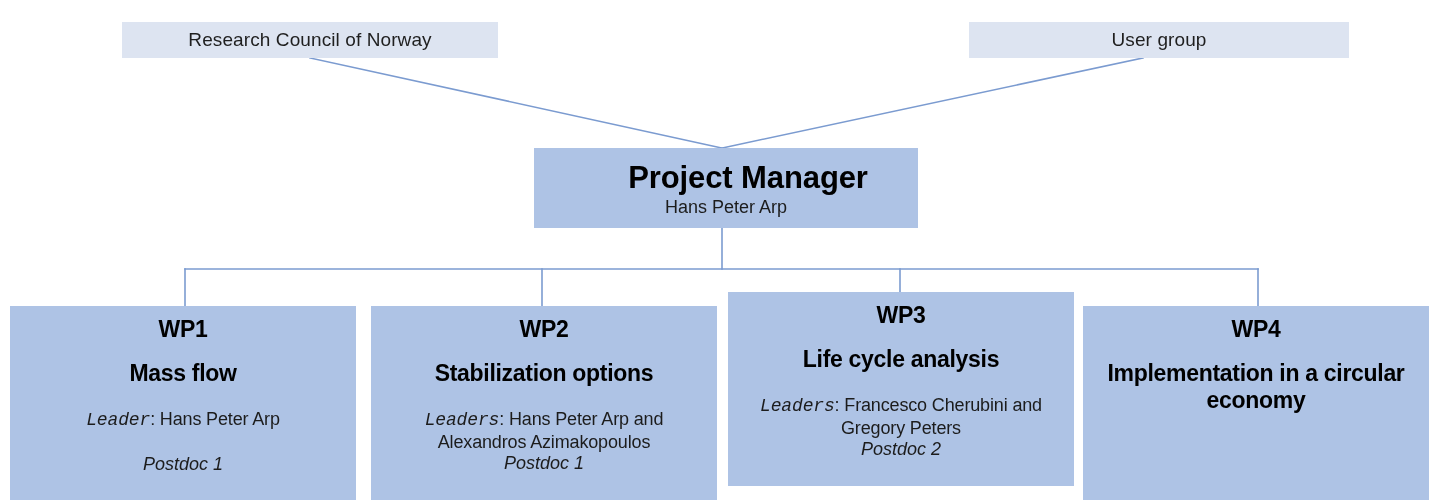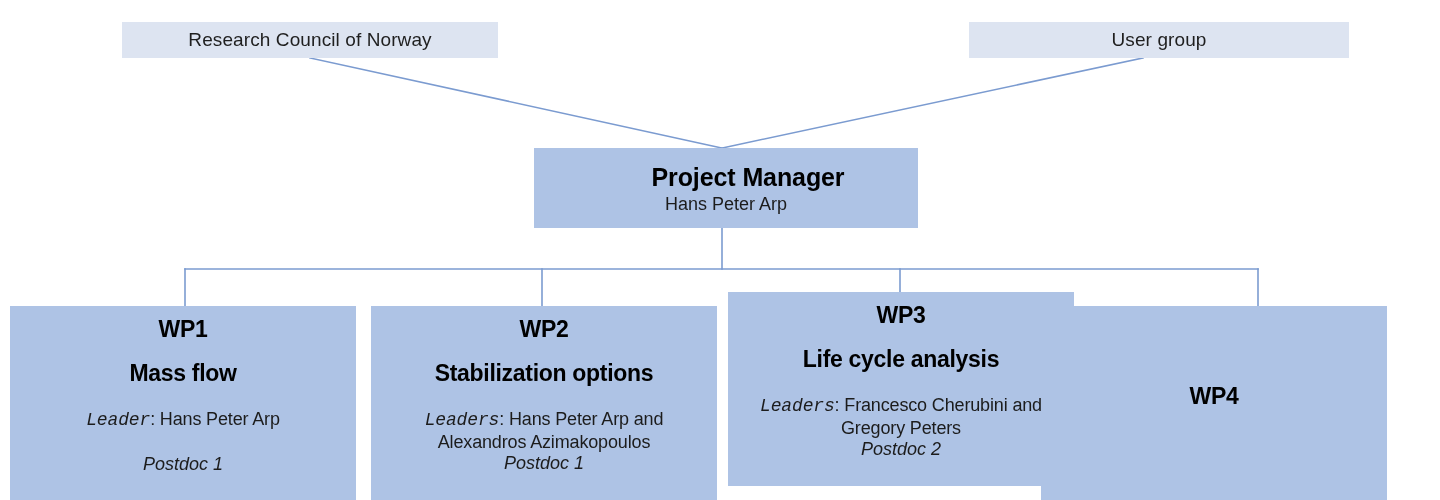--- a/index.html
+++ b/index.html
@@ -51,21 +51,21 @@
     line-height: 1.1;
   }
 
   
   .node-manager {
     background: #aec3e5;
     justify-content: center;
     padding-top: 2px;
   }
   .node-manager .node-title {
-    font-size: 25px;
+    font-size: 31px;
     font-weight: bold;
     color: #000000;
     line-height: 1.15;
     letter-spacing: -0.1px;
     margin-left: 44px;
   }
   .node-manager .node-person {
     font-size: 18px;
     font-weight: 400;
     color: #1c1c1c;
@@ -171,19 +171,20 @@
   </div>
 
   <div class="node node-wp" style="left:728px; top:292px; width:346px; height:194px;">
     <span class="wp-code">WP3</span>
     <span class="wp-name">Life cycle analysis</span>
     <div class="spacer-md"></div>
     <span class="wp-leaders"><em class="lead-label">Leaders</em><span>: </span><span>Francesco Cherubini and Gregory Peters</span></span>
     <span class="wp-postdoc">Postdoc 2</span>
   </div>
 
-  <div class="node node-wp" style="left:1041px; top:306px; width:346px; height:194px;justify-content:center;">
+  <div class="node node-wp" style="left:1083px; top:306px; width:346px; height:194px;">
     <span class="wp-code">WP4</span>
+    <span class="wp-name">Implementation in a circular economy</span>
     <div class="spacer-md"></div>
     <span class="wp-postdoc"></span>
   </div>
 
 </div>
 
 </body></html>

